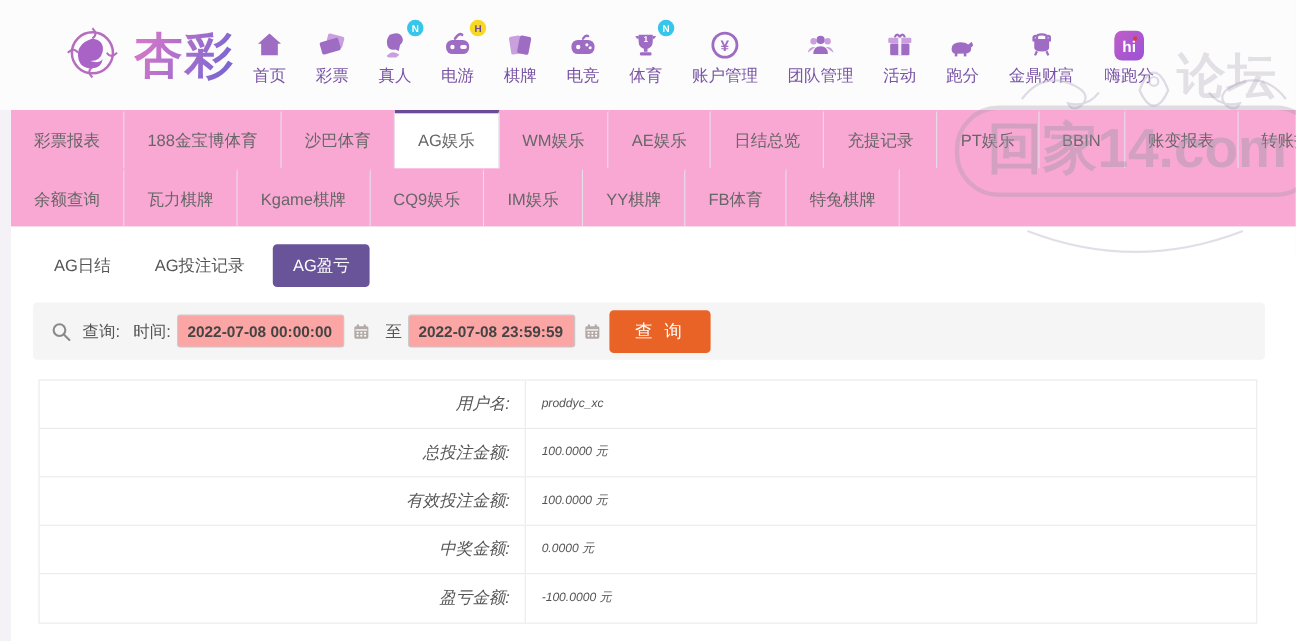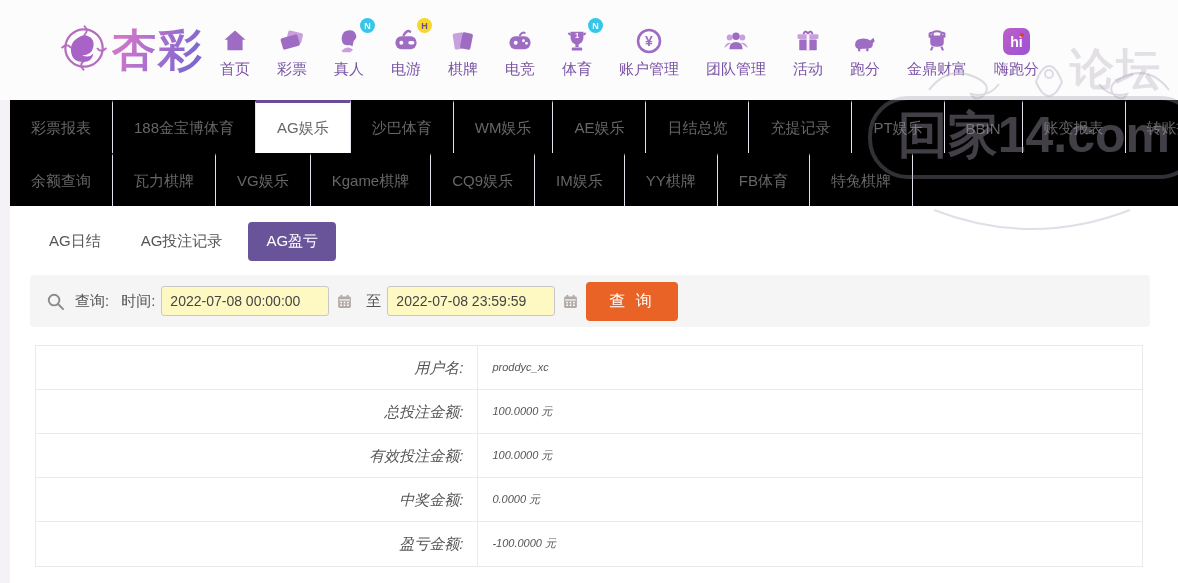--- a/index.html
+++ b/index.html
@@ -4,21 +4,21 @@
 <style>
   * { box-sizing: border-box; }
   html,body { margin:0; padding:0; }
   body {
     width:1178px; height:583px; overflow:hidden; position:relative;
     background:#f4f2f7;
     font-family:"Liberation Sans","DejaVu Sans",sans-serif;
   }
   
   .header { height:100px; background:#fcfcfd; display:flex; align-items:center; padding-left:56px; }
-  .logo { display:flex; align-items:center; margin-right:16px; cursor:pointer; }
+  .logo { display:flex; align-items:center; gap:10px; margin-right:16px; cursor:pointer; }
   .logo-text {
     font-size:44px; font-weight:bold; letter-spacing:2px;
     background:linear-gradient(115deg,#d077c9 15%,#7e67cf 85%);
     -webkit-background-clip:text; background-clip:text;
     color:transparent; -webkit-text-fill-color:transparent;
   }
   .nav { display:flex; align-items:flex-start; gap:27px; margin-top:4px; }
   .nav-item { display:flex; flex-direction:column; align-items:center; gap:5px; cursor:pointer; }
   .nicon { position:relative; height:30px; display:flex; align-items:flex-end; }
   .nlabel { font-size:15px; color:#7a54a5; white-space:nowrap; }
@@ -30,42 +30,43 @@
   .badge.cyan { background:#35c6ea; color:#fff; }
   .badge.yellow { background:#f7d925; color:#6b4a97; }
   .hi-app {
     width:27px; height:27px; border-radius:7px; position:relative;
     background:linear-gradient(135deg,#c05ec8,#9a52d6);
     display:flex; align-items:center; justify-content:center;
     color:#fff; font-weight:bold; font-size:14px;margin-top:40px;
   }
   .hi-dot { position:absolute; top:5px; right:6px; width:4px; height:4px; border-radius:50%; background:#e23b3b; }
   
-  .tabs-wrap { margin-left:10px; background:#000000;text-align:center; }
+  .tabs-wrap { margin-left:10px; background:#f9a8d4;text-align:center; }
   .tab-row { display:flex; }
   .tab {
     height:53px; display:flex; align-items:center; padding:0 21px;
     font-size:15px; color:#666; white-space:nowrap; cursor:pointer;
     border-right:1px solid #e4dfeb; border-top:3px solid transparent;
   }
   .tab.active { background:#fff; border-top:3px solid #6a4b97; }
   
   .content { margin-left:10px; background:#fff; height:377px; padding-top:10px; }
   .subtabs { display:flex; align-items:center; gap:12px; margin:6px 0 14px 25px; }
   .subtab { padding:10px 14px; font-size:15px; color:#555; border-radius:4px; cursor:pointer; }
   .subtab.active { background:#6a5499; color:#fff; padding:10px 18px; }
   .query-bar {
     margin:0 28px 0 20px; height:52px; background:#f5f5f6; border-radius:4px;
     display:flex; align-items:center; padding:0 16px;
   }
   .q-label { font-size:15px; color:#555; margin:0 6px; white-space:nowrap; }
   .q-input {
-    width:168px; height:30px; border:1px solid #c8c8c8; border-radius:3px;
-    padding:0 8px; font-size:14px; color:#444; background:#fef9c3;
+    width:152px; height:30px; border:1px solid #c8c8c8; border-radius:3px;
+    padding:0 8px; font-size:14px; color:#444; background:#fca5a5;
     font-family:"Liberation Sans","DejaVu Sans",sans-serif;
+    font-weight:bold;
   }
   .cal-icon { margin:0 7px; display:flex; cursor:pointer; }
   .q-btn {
     background:#ea6326; color:#fff; border:none; border-radius:4px;
     font-size:16px; padding:9px 23px; letter-spacing:3px; cursor:pointer;
     font-family:"Liberation Sans","DejaVu Sans",sans-serif;
   }
   .detail-table { margin:18px 35px 0 25px; border:1px solid #eaeaea; background:#fff;font-style:italic; }
   .t-row { display:flex; height:44px; border-bottom:1px solid #eaeaea; }
   .t-row:last-child { border-bottom:none; }
@@ -269,36 +270,35 @@
   <div class="wm-site">回家14.com</div>
   <svg class="wm-arc" width="200" height="30" viewBox="0 0 200 30" fill="none" stroke="#c6bfd0" stroke-width="2">
     <path d="M2 4q98 38 196 0"></path>
   </svg>
 </div>
 
 <div class="tabs-wrap">
   <div class="tab-row">
     <div class="tab">彩票报表</div>
     <div class="tab">188金宝博体育</div>
+    <div class="tab">沙巴体育</div>
     <div class="tab active">AG娱乐</div>
-    <div class="tab">沙巴体育</div>
     <div class="tab">WM娱乐</div>
     <div class="tab">AE娱乐</div>
     <div class="tab">日结总览</div>
     <div class="tab">充提记录</div>
     <div class="tab">PT娱乐</div>
     <div class="tab">BBIN</div>
     <div class="tab">账变报表</div>
     <div class="tab">转账报表</div>
 
   </div>
   <div class="tab-row">
     <div class="tab">余额查询</div>
     <div class="tab">瓦力棋牌</div>
-    <div class="tab">VG娱乐</div>
     <div class="tab">Kgame棋牌</div>
     <div class="tab">CQ9娱乐</div>
     <div class="tab">IM娱乐</div>
     <div class="tab">YY棋牌</div>
     <div class="tab">FB体育</div>
     <div class="tab">特兔棋牌</div>
   </div>
 </div>
 
 <div class="content">

